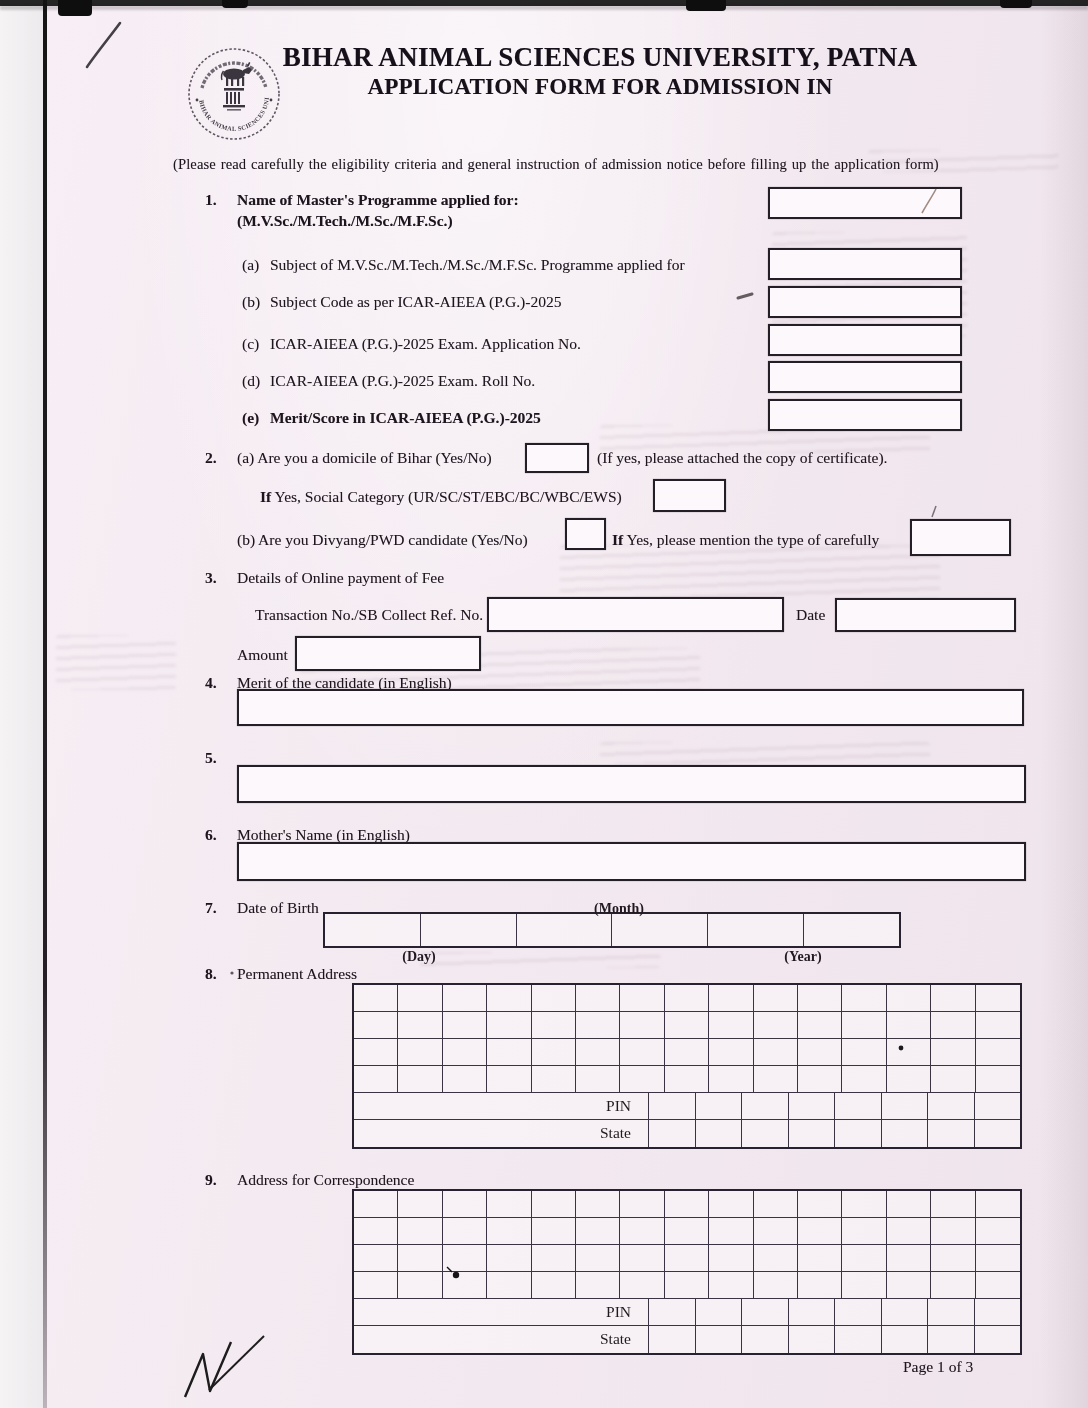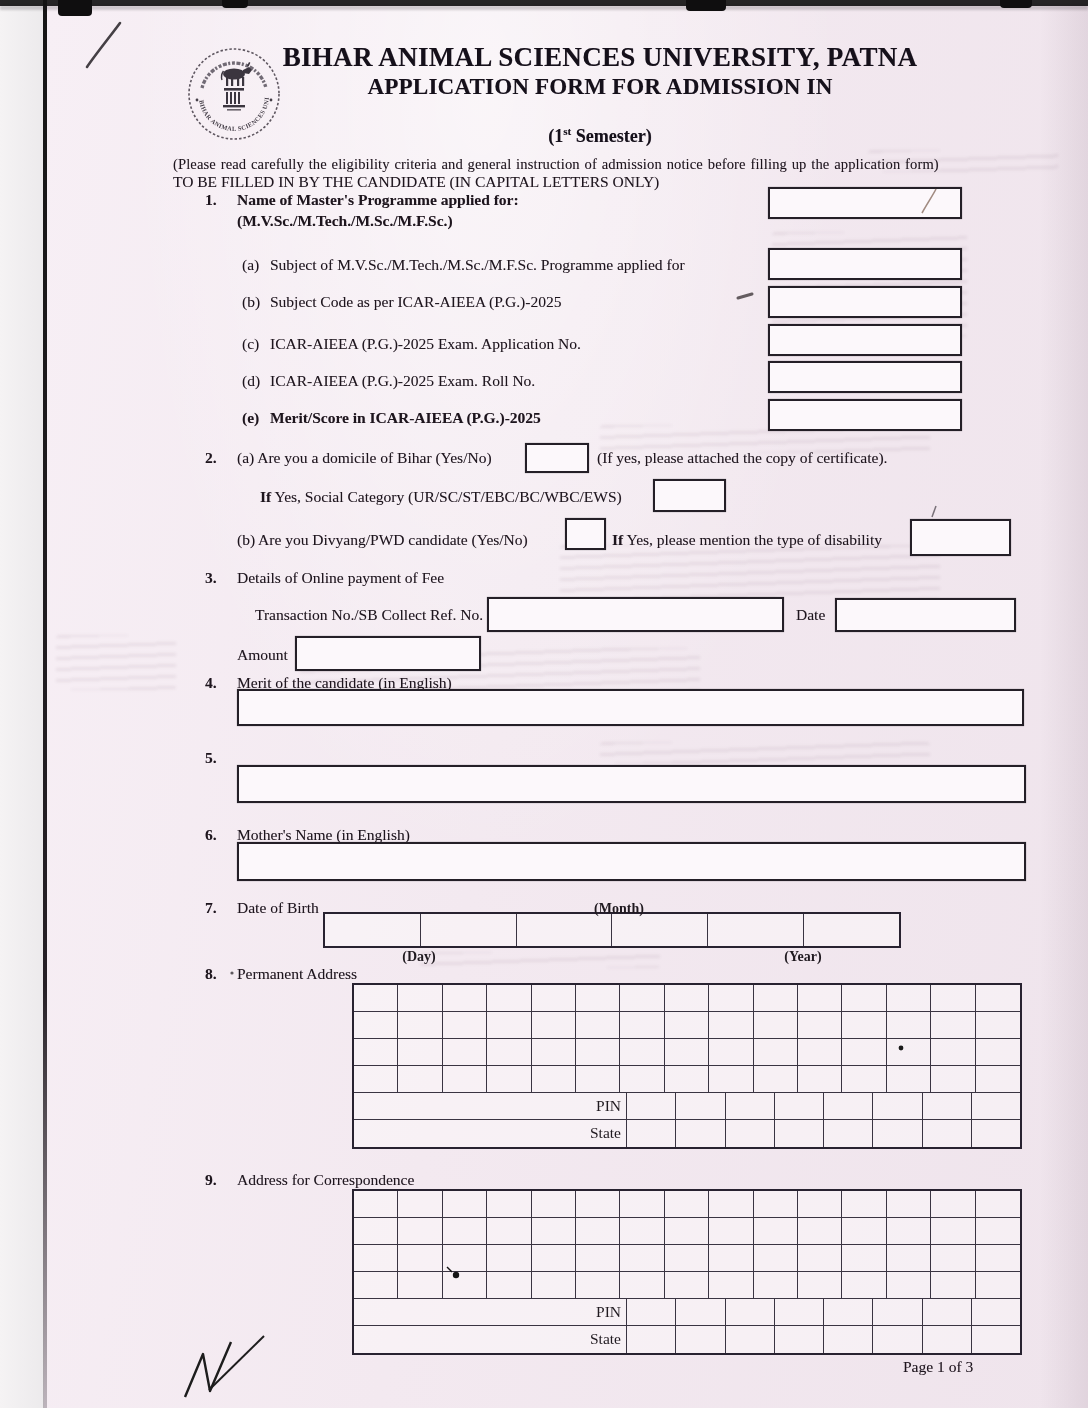--- a/index.html
+++ b/index.html
@@ -35,22 +35,22 @@
   .small{font-size:14.5px;letter-spacing:.15px;word-spacing:1px;}
   .note{font-size:15.5px;}
   
   .fbox{background:#fcf8fb;border:2.2px solid #241f27;box-shadow:0 0 1px rgba(0,0,0,.45);}
   
   .gridblock{border:2.4px solid #282230;background:rgba(251,247,250,.55);}
   .agrid{display:grid;grid-template-columns:repeat(15,1fr);grid-auto-rows:27px;}
   .gcell{border-right:1.3px solid #3a3442;border-bottom:1.3px solid #3a3442;}
   .agrid .gcell:nth-child(15n){border-right:none;}
   .frow{display:flex;height:27px;}
-  .frow .labelcell{width:273px;border-right:1.3px solid #3a3442;box-sizing:border-box;
-    text-align:right;padding-right:5px;font-size:15.5px;line-height:26px;}
+  .frow .labelcell{width:295px;border-right:1.3px solid #3a3442;box-sizing:border-box;
+    text-align:right;padding-right:17px;font-size:15.5px;line-height:26px;}
   .frow .fcell{flex:1;border-right:1.3px solid #3a3442;}
   .frow .fcell:last-child{border-right:none;}
   .frow.mid .labelcell,.frow.mid .fcell{border-bottom:1.3px solid #3a3442;}
   .dob{display:flex;border:2.2px solid #282230;background:rgba(251,247,250,.55);}
   .dob .fcell{flex:1;border-right:1.3px solid #3a3442;}
   .dob .fcell:last-child{border-right:none;}
   .doblab{font-weight:bold;font-size:14px;transform:translateX(-50%);}
   svg{display:block;}
   .marks{left:0;top:0;pointer-events:none;}
 </style>
@@ -106,24 +106,22 @@
         <rect x="48" y="48" width="2" height="12"></rect>
         <rect x="52" y="48" width="2" height="12"></rect>
         <rect x="37" y="61" width="22" height="2.4"></rect>
         <rect x="41" y="65" width="14" height="1.6" opacity=".75"></rect>
       </g>
     </svg>
   </div>
 
   <div class="abs ctr h1 hd" style="left:250px;top:42px;width:700px;">BIHAR ANIMAL SCIENCES UNIVERSITY, PATNA</div>
   <div class="abs ctr h2 hd" style="left:250px;top:74px;width:700px;">APPLICATION FORM FOR ADMISSION IN</div>
-  <div class="abs ctr h4 hd" style="left:250px;top:125px;width:700px;"><span>(1</span><sup style="font-size:11px;">st</sup><span> Semester)</span></div>
 
   <div class="abs row small" style="left:173px;top:154px;width:860px;">(Please read carefully the eligibility criteria and general instruction of admission notice before filling up the application form)</div>
-  <div class="abs row" style="left:173px;top:172px;width:700px;">TO BE FILLED IN BY THE CANDIDATE (IN CAPITAL LETTERS ONLY)</div>
 
   <div class="abs row b" style="left:205px;top:190px;">1.</div>
   <div class="abs row b" style="left:237px;top:190px;">Name of Master's Programme applied for:</div>
   <div class="abs row b" style="left:237px;top:211px;">(M.V.Sc./M.Tech./M.Sc./M.F.Sc.)</div>
   <div class="abs fbox" style="left:768px;top:187px;width:190px;height:28px;"></div>
 
   <div class="abs row" style="left:242px;top:255px;">(a)</div>
   <div class="abs row" style="left:270px;top:255px;">Subject of M.V.Sc./M.Tech./M.Sc./M.F.Sc. Programme applied for</div>
   <div class="abs fbox" style="left:768px;top:248px;width:190px;height:28px;"></div>
 
@@ -146,21 +144,21 @@
   <div class="abs row b" style="left:205px;top:448px;">2.</div>
   <div class="abs row" style="left:237px;top:448px;">(a) Are you a domicile of Bihar (Yes/No)</div>
   <div class="abs fbox" style="left:525px;top:443px;width:60px;height:26px;"></div>
   <div class="abs row note" style="left:597px;top:448px;">(If yes, please attached the copy of certificate).</div>
 
   <div class="abs row" style="left:260px;top:487px;"><span class="b">If</span><span> Yes, Social Category (UR/SC/ST/EBC/BC/WBC/EWS)</span></div>
   <div class="abs fbox" style="left:653px;top:479px;width:69px;height:29px;"></div>
 
   <div class="abs row" style="left:237px;top:530px;">(b) Are you Divyang/PWD candidate (Yes/No)</div>
   <div class="abs fbox" style="left:565px;top:518px;width:37px;height:28px;"></div>
-  <div class="abs row" style="left:612px;top:530px;"><span class="b">If</span><span> Yes, please mention the type of disability</span></div>
+  <div class="abs row" style="left:612px;top:530px;"><span class="b">If</span><span> Yes, please mention the type of carefully</span></div>
   <div class="abs fbox" style="left:910px;top:519px;width:97px;height:33px;"></div>
 
   <div class="abs row b" style="left:205px;top:568px;">3.</div>
   <div class="abs row" style="left:237px;top:568px;">Details of Online payment of Fee</div>
   <div class="abs row" style="left:255px;top:605px;">Transaction No./SB Collect Ref. No.</div>
   <div class="abs fbox" style="left:487px;top:597px;width:293px;height:31px;"></div>
   <div class="abs row" style="left:796px;top:605px;">Date</div>
   <div class="abs fbox" style="left:835px;top:598px;width:177px;height:30px;"></div>
   <div class="abs row" style="left:237px;top:645px;">Amount</div>
   <div class="abs fbox" style="left:295px;top:636px;width:182px;height:31px;"></div>

